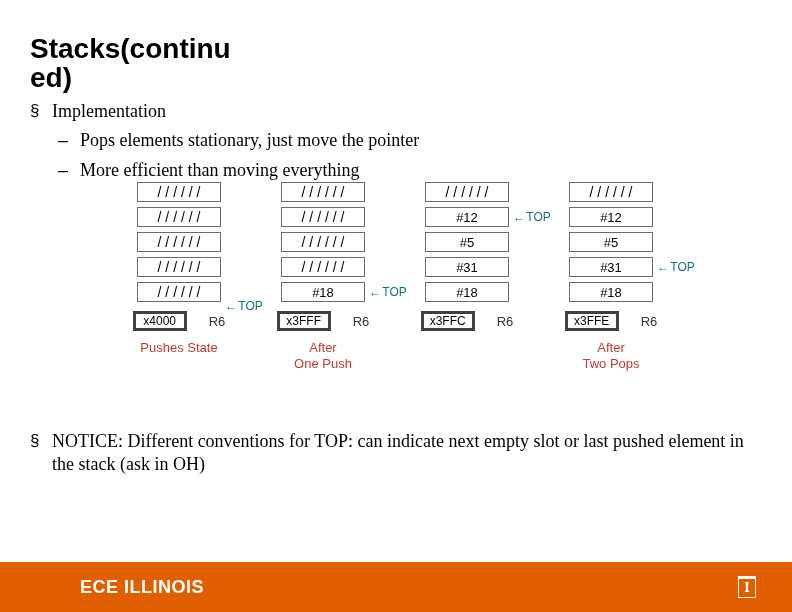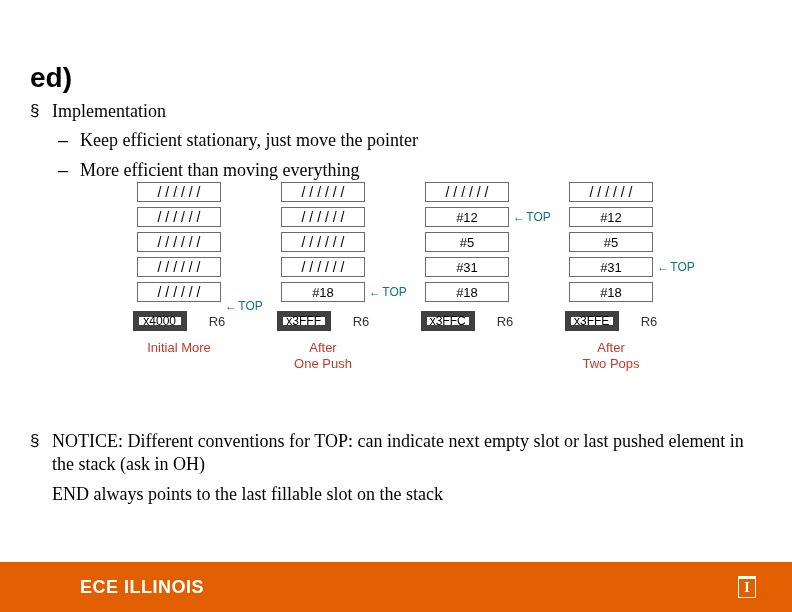--- a/index.html
+++ b/index.html
@@ -14,51 +14,51 @@
   .sub .b-sym { font-size:18px; }
   .underline { }
 
   .diagram-wrap { position:absolute; left:125px; top:182px; width:540px; }
   .diagram { display:flex; gap:36px; }
   .col { width:108px; display:flex; flex-direction:column; align-items:center; }
   .cells { display:flex; flex-direction:column; gap:5px; width:84px; position:relative; }
   .cell { height:20px; border:1px solid #6b6b6b; display:flex; align-items:center; justify-content:center; font-family:Arial, sans-serif; font-size:13px; letter-spacing:0; background:#fff; }
   .hatch { letter-spacing:0px; font-size:14px; }
   .reg-row { display:flex; align-items:center; margin-top:9px; }
-  .reg-cell { width:54px; height:20px; border:6px solid #404040; display:flex; align-items:center; justify-content:center; font-size:12px; }
+  .reg-cell { width:54px; height:20px; border:3px solid #404040; display:flex; align-items:center; justify-content:center; font-size:12px; }
   .reg-lab { font-size:13px; margin-left:22px; color:#333; }
   .cap { font-family:Arial, sans-serif; font-size:13px; color:#c23a2b; text-align:center; margin-top:9px; line-height:1.25; }
   .arrow { position:absolute; font-size:12px; font-family:Arial, sans-serif; color:#0f766e; white-space:nowrap; }
   .arrow::before { content:"← "; letter-spacing:-1px; }
 
   .notice-block { position:absolute; left:30px; top:430px; width:720px; }
 
   .footer { position:absolute; left:0; bottom:0; width:792px; height:50px; background:#e25f00; display:flex; align-items:center; justify-content:space-between; padding:0 36px 0 80px; }
   .footer-left { color:#fff; font-family:Arial, sans-serif; font-weight:bold; font-size:18px; letter-spacing:0.5px; }
   .footer-right { display:flex; align-items:center; gap:10px; font-family:"Times New Roman", serif; color:#fff; font-size:14px; letter-spacing:6px; }
   .footer-right .logo { display:inline-flex; align-items:center; justify-content:center; width:18px; height:22px; border:1px solid #fff; font-family:"Times New Roman", serif; font-weight:bold; font-size:14px; letter-spacing:0; border-top:3px solid #fff; }
 </style>
 </head>
 <body>
 
 <div class="slide">
 
   <div class="title">
-    <br>
+    <span>Stacks(continu</span><br>
     <span>ed)</span>
   </div>
 
   <div class="content">
     <div class="bullet-row">
       <div class="b-sym">§</div>
       <div class="b-text">Implementation</div>
     </div>
     <div class="bullet-row sub">
       <div class="b-sym">–</div>
-      <div class="b-text">Keep efficient stationary, just move the pointer</div>
+      <div class="b-text">Pops elements stationary, just move the pointer</div>
     </div>
     <div class="bullet-row sub">
       <div class="b-sym">–</div>
       <div class="b-text">More efficient than moving  everything</div>
     </div>
   </div>
 
   <div class="diagram-wrap">
     <div class="diagram" id="diagram">
         <div class="col">
@@ -67,21 +67,21 @@
             <div class="cell hatch">/ / / / / /</div>
             <div class="cell hatch">/ / / / / /</div>
             <div class="cell hatch">/ / / / / /</div>
             <div class="cell hatch">/ / / / / /</div>
             <div class="arrow" style="left: 88px; top: 117px;">TOP</div>
           </div>
           <div class="reg-row">
             <div class="reg-cell">x4000</div>
             <div class="reg-lab">R6</div>
           </div>
-          <div class="cap">Initial More</div>
+          <div class="cap">Pushes State</div>
         </div>
         <div class="col">
           <div class="cells">
             <div class="cell hatch">/ / / / / /</div>
             <div class="cell hatch">/ / / / / /</div>
             <div class="cell hatch">/ / / / / /</div>
             <div class="cell hatch">/ / / / / /</div>
             <div class="cell">#18</div>
             <div class="arrow" style="left: 88px; top: 103px;">TOP</div>
           </div>
@@ -123,24 +123,20 @@
       </div>
   </div>
 
   <div class="notice-block">
     <div class="bullet-row">
       <div class="b-sym">§</div>
       <div class="b-text">
         <span>NOTICE: Different conventions for TOP: can indicate next empty slot </span><span class="underline">or</span><span> last pushed element in the stack (ask in OH)</span>
       </div>
     </div>
-    <div class="bullet-row">
-      <div class="b-sym"></div>
-      <div class="b-text">END always points to the last fillable slot on the stack</div>
-    </div>
   </div>
 
   <div class="footer">
     <div class="footer-left">ECE ILLINOIS</div>
     <div class="footer-right">
       <span class="logo">I</span>
     </div>
   </div>
 
 </div>

